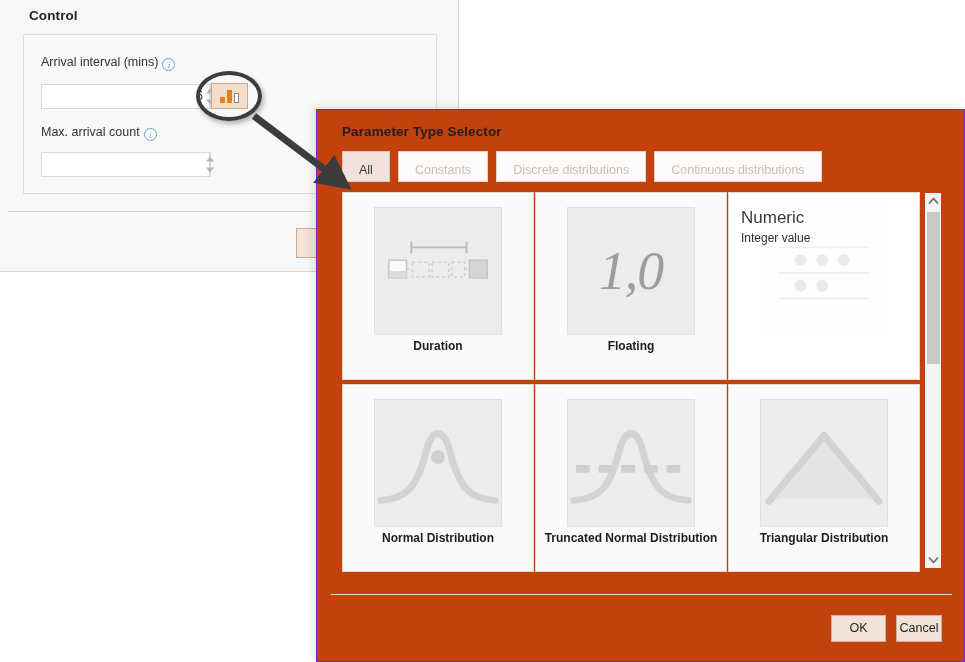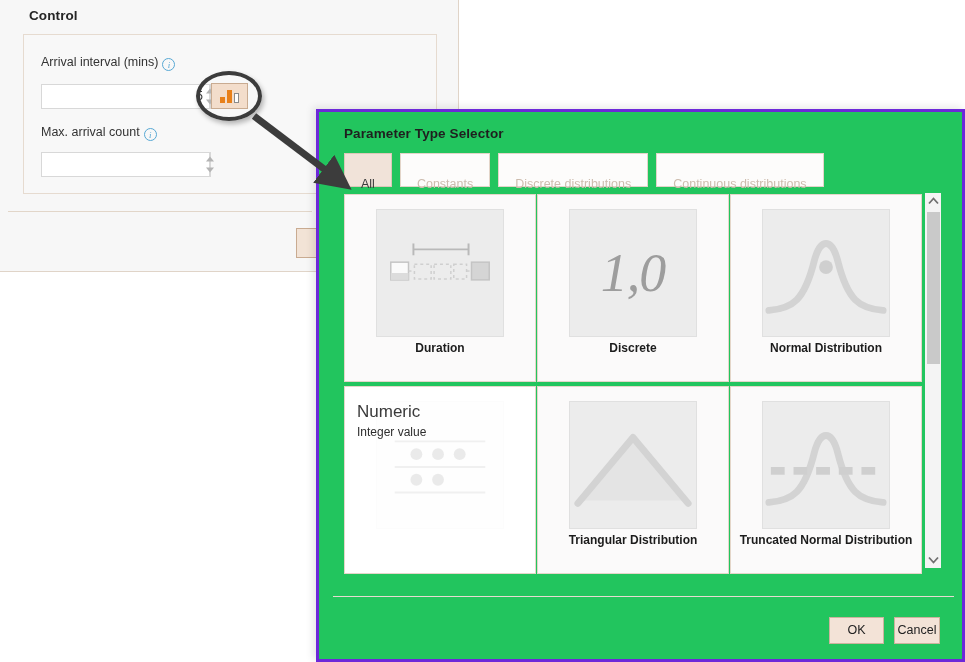--- a/index.html
+++ b/index.html
@@ -163,22 +163,22 @@
     width: 110px; height: 85px;
     z-index: 6;
     pointer-events: none;
   }
 
   
   .dialog {
     position: absolute;
     left: 316px; top: 109px;
     width: 649px; height: 553px;
-    background: #22c55e;
-    border: 3px solid #6d28d9;
+    background: #c2410c;
+    border: 1px solid #6d28d9;
     box-sizing: border-box;
     box-shadow: -3px -2px 8px rgba(0,0,0,.10);
     z-index: 5;
   }
   .dialog-title {
     position: absolute;
     left: 25px; top: 14px;
     font-size: 13.5px;
     font-weight: bold;
     color: #1f1f1f;
@@ -190,21 +190,21 @@
     display: flex;
     gap: 8px;
   }
   .tab {
     height: 31px;
     border: 1px solid #e3d5c9;
     background: #fdfcfb;
     color: #cdbcae;
     font-size: 12.5px;
     line-height: 29px;
-    padding: 16px 16px;
+    padding: 4px 16px;
     box-sizing: border-box;
     white-space: nowrap;
   }
   .tab.active {
     background: #f1e3d9;
     border-color: #dcc8b8;
     color: #3b3b3b;
   }
 
   
@@ -413,31 +413,21 @@
               </g>
             </svg>
           </div>
           <div class="card-label">Duration</div>
         </div>
 
         <div class="card">
           <div class="card-thumb">
             <span class="float-glyph">1,0</span>
           </div>
-          <div class="card-label">Discrete</div>
-        </div>
-
-        <div class="card">
-          <div class="card-thumb">
-            <svg width="128" height="128" viewBox="0 0 128 128">
-              <path d="M6,102 C30,100 42,92 52,52 C58,28 70,28 76,52 C86,92 98,100 122,102" fill="none" stroke="#d3d3d3" stroke-width="7" stroke-linecap="round"></path>
-              <circle cx="64" cy="58" r="7" fill="#cfcfcf"></circle>
-            </svg>
-          </div>
-          <div class="card-label">Normal Distribution</div>
+          <div class="card-label">Floating</div>
         </div>
 
         <div class="card plain">
           <div class="card-thumb faint">
             <svg width="128" height="128" viewBox="0 0 128 128">
               <line x1="18" y1="40" x2="110" y2="40" stroke="#d0d0d0" stroke-width="2"></line>
               <line x1="18" y1="66" x2="110" y2="66" stroke="#d0d0d0" stroke-width="2"></line>
               <line x1="18" y1="92" x2="110" y2="92" stroke="#d0d0d0" stroke-width="2"></line>
               <circle cx="40" cy="53" r="6" fill="#bdbdbd"></circle>
               <circle cx="62" cy="53" r="6" fill="#bdbdbd"></circle>
@@ -450,37 +440,47 @@
 
           <div class="tooltip">
             <div class="tooltip-title">Numeric</div>
             <div class="tooltip-sub">Integer value</div>
           </div>
         </div>
 
         <div class="card">
           <div class="card-thumb">
             <svg width="128" height="128" viewBox="0 0 128 128">
-              <path d="M64,40 L118,100 L10,100 Z" fill="#e4e4e4"></path>
-              <path d="M8,103 L64,36 L120,103" fill="none" stroke="#d3d3d3" stroke-width="7" stroke-linejoin="round" stroke-linecap="round"></path>
+              <path d="M6,102 C30,100 42,92 52,52 C58,28 70,28 76,52 C86,92 98,100 122,102" fill="none" stroke="#d3d3d3" stroke-width="7" stroke-linecap="round"></path>
+              <circle cx="64" cy="58" r="7" fill="#cfcfcf"></circle>
             </svg>
           </div>
-          <div class="card-label">Triangular Distribution</div>
+          <div class="card-label">Normal Distribution</div>
         </div>
 
         <div class="card">
           <div class="card-thumb">
             <svg width="128" height="128" viewBox="0 0 128 128">
               <path d="M6,102 C30,100 42,92 52,52 C58,28 70,28 76,52 C86,92 98,100 122,102" fill="none" stroke="#d3d3d3" stroke-width="7" stroke-linecap="round"></path>
               <line x1="8" y1="70" x2="120" y2="70" stroke="#cfcfcf" stroke-width="8" stroke-dasharray="14,9" stroke-linecap="butt"></line>
             </svg>
           </div>
           <div class="card-label">Truncated Normal Distribution</div>
         </div>
 
+        <div class="card">
+          <div class="card-thumb">
+            <svg width="128" height="128" viewBox="0 0 128 128">
+              <path d="M64,40 L118,100 L10,100 Z" fill="#e4e4e4"></path>
+              <path d="M8,103 L64,36 L120,103" fill="none" stroke="#d3d3d3" stroke-width="7" stroke-linejoin="round" stroke-linecap="round"></path>
+            </svg>
+          </div>
+          <div class="card-label">Triangular Distribution</div>
+        </div>
+
       </div>
     </div>
 
     <div class="footer-sep"></div>
     <div class="footer-btns">
       <div class="btn">OK</div>
       <div class="btn wide">Cancel</div>
     </div>
   </div>
 

